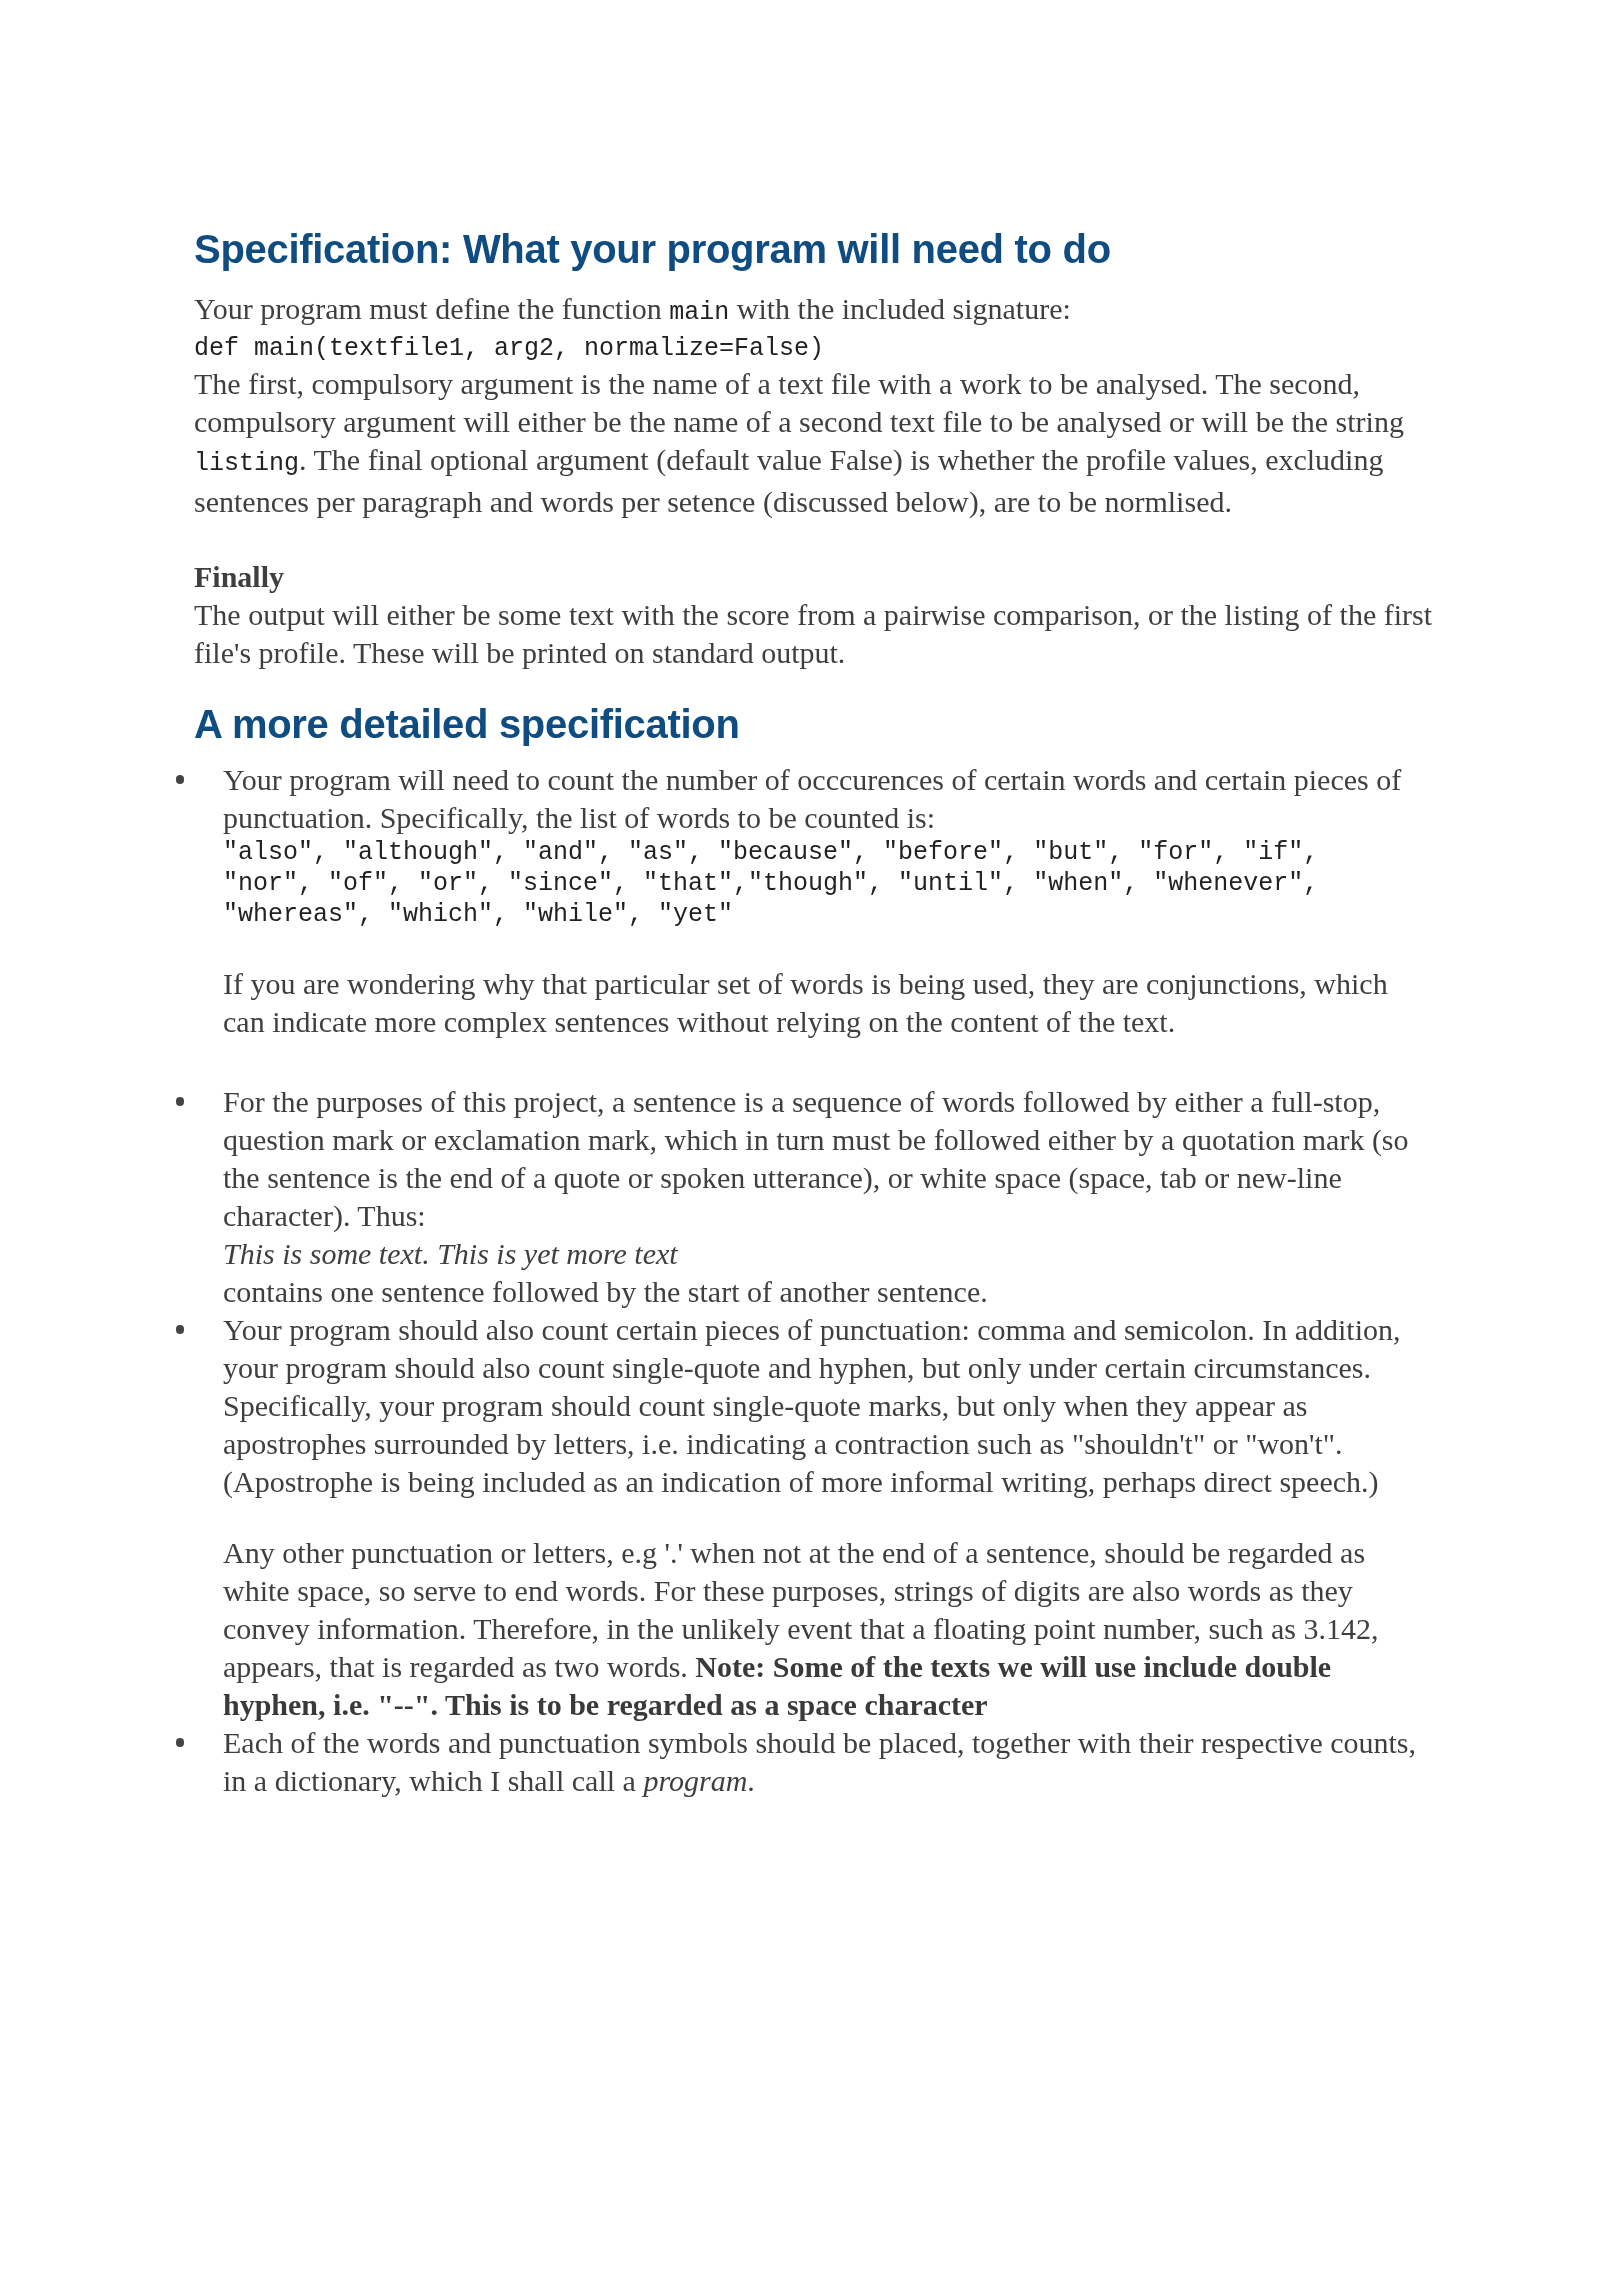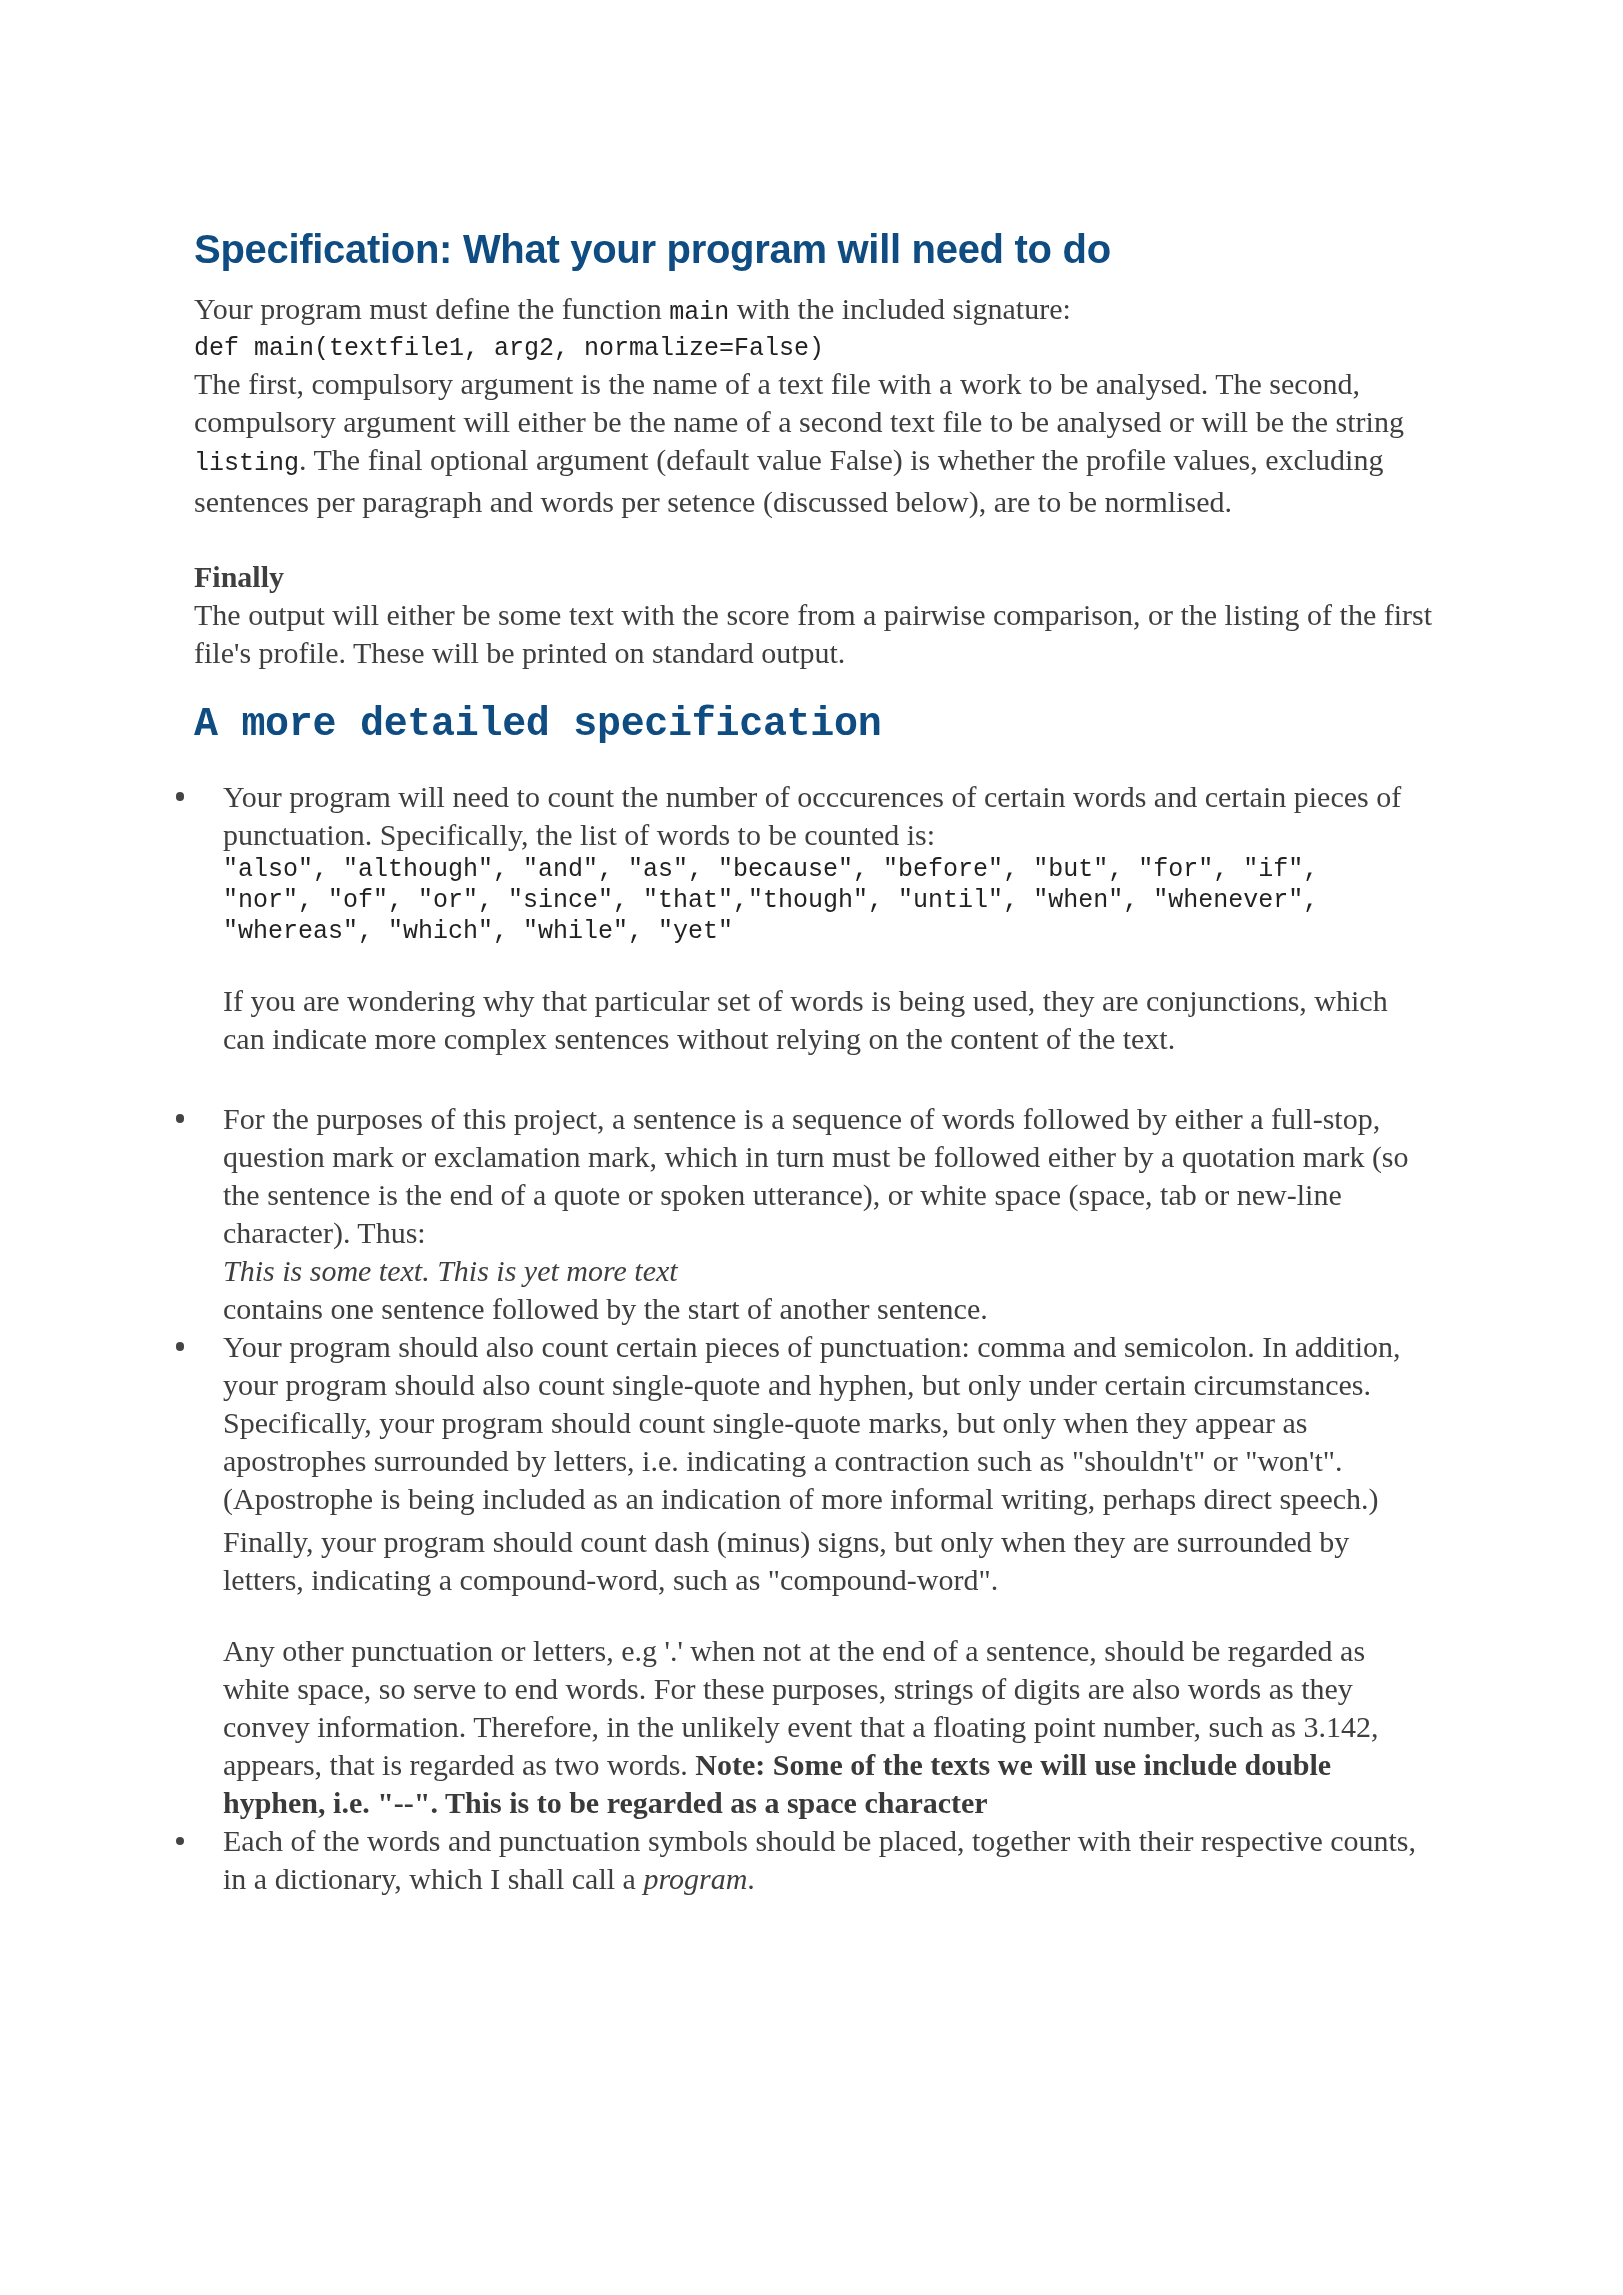--- a/index.html
+++ b/index.html
@@ -9,21 +9,21 @@
     color: #3f3f3f;
     font-family: "Liberation Serif", "DejaVu Serif", serif;
     font-size: 30px; line-height: 38px;
   }
   h1 {
     font-family: "Liberation Sans", "DejaVu Sans", sans-serif;
     font-weight: bold; color: #0f4c81;
     font-size: 40px; line-height: 47px; margin: 0; letter-spacing: -0.3px;
   }
   h1.h-spec { margin-bottom: 17px; }
-  h1.h-detail { margin-top: 29px; margin-bottom: 30px; font-family: Liberation Mono, monospace; }
+  h1.h-detail { margin-top: 29px; margin-bottom: 13px; }
   h3 {
     font-family: "Liberation Serif", "DejaVu Serif", serif;
     font-weight: bold; font-size: 30px; line-height: 38px; margin: 0; color: #3f3f3f;
   }
   p { margin: 0; }
   code, .mono {
     font-family: "Liberation Mono", "DejaVu Sans Mono", monospace;
     font-size: 25px; color: #222;
   }
   .sig { font-family: "Liberation Mono", "DejaVu Sans Mono", monospace; font-size: 25px; line-height: 33px; color:#222; }
@@ -74,21 +74,20 @@
     <li>
       <span class="bullet"></span>
       <p>For the purposes of this project, a sentence is a sequence of words followed by either a full-stop, question mark or exclamation mark, which in turn must be followed either by a quotation mark (so the sentence is the end of a quote or spoken utterance), or white space (space, tab or new-line character). Thus:</p>
       <p class="italic">This is some text. This is yet more text</p>
       <p>contains one sentence followed by the start of another sentence.</p>
     </li>
 
     <li>
       <span class="bullet"></span>
       <p>Your program should also count certain pieces of punctuation: comma and semicolon. In addition, your program should also count single-quote and hyphen, but only under certain circumstances. Specifically, your program should count single-quote marks, but only when they appear as apostrophes surrounded by letters, i.e. indicating a contraction such as "shouldn't" or "won't". (Apostrophe is being included as an indication of more informal writing, perhaps direct speech.)</p>
-      <p class="mt-s">Finally, your program should count dash (minus) signs, but only when they are surrounded by letters, indicating a compound-word, such as "compound-word".</p>
       <div class="gap" style="height:33px"></div>
       <p><span>Any other punctuation or letters, e.g '.' when not at the end of a sentence, should be regarded as white space, so serve to end words. For these purposes, strings of digits are also words as they convey information. Therefore, in the unlikely event that a floating point number, such as 3.142, appears, that is regarded as two words. </span><strong>Note: Some of the texts we will use include double hyphen, i.e. "--". This is to be regarded as a space character</strong></p>
     </li>
 
     <li>
       <span class="bullet"></span>
       <p><span>Each of the words and punctuation symbols should be placed, together with their respective counts, in a dictionary, which I shall call a </span><em>program</em><span>.</span></p>
     </li>
   </ul>
 

